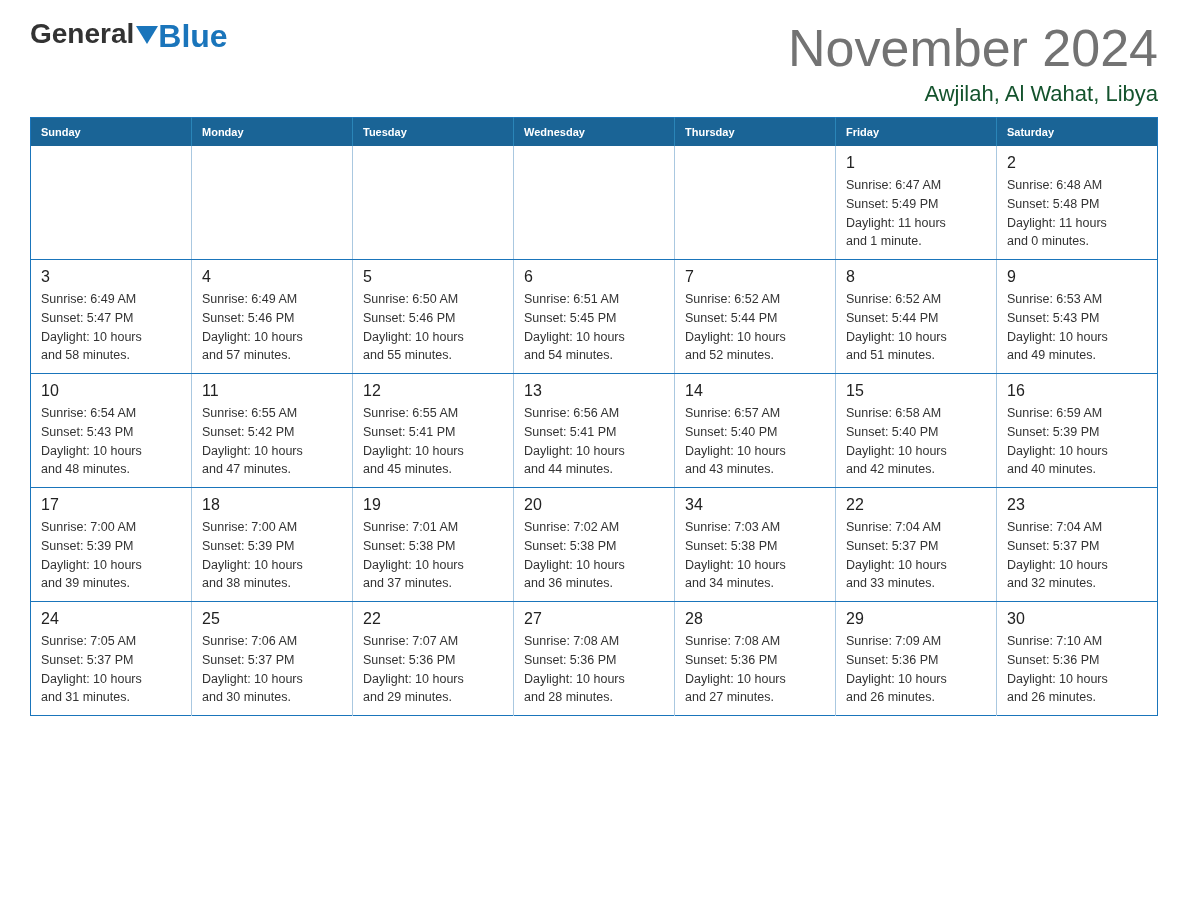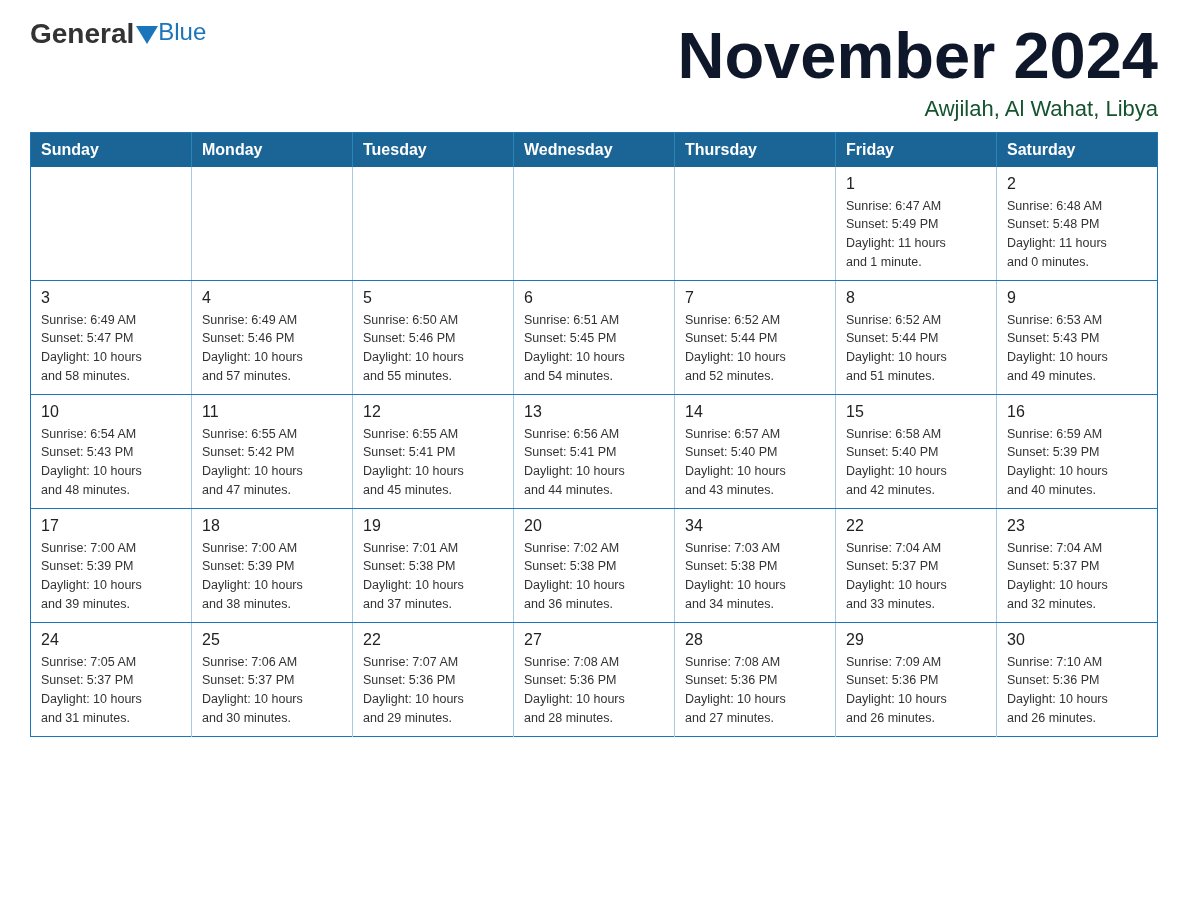--- a/index.html
+++ b/index.html
@@ -21,48 +21,48 @@
       flex-direction: row;
       align-items: flex-start;
     }
     .logo-text-general {
       font-size: 28px;
       font-weight: bold;
       color: #333;
       line-height: 1;
     }
     .logo-text-blue {
-      font-size: 24px;
-      font-weight: normal;
+      font-size: 32px;
+      font-weight: bold;
       color: #1a75bb;
       line-height: 1;
     }
     .title-block {
       text-align: right;
     }
     .month-year {
-      font-size: 65px;
-      font-weight: bold;
-      color: #0f172a;
+      font-size: 52px;
+      font-weight: normal;
+      color: #737373;
       line-height: 1.1;
     }
     .location {
       font-size: 22px;
       color: #14532d;
       margin-top: 4px;
     }
     .calendar {
       width: 100%;
       border-collapse: collapse;
       border: 1.5px solid #1a75bb;
     }
     .calendar thead tr th {
       background-color: #1a6496;
       color: #ffffff;
-      font-size: 16px;
+      font-size: 11px;
       font-weight: bold;
       padding: 8px 10px;
       text-align: left;
       border-right: 1px solid #2a85b8;
     }
     .calendar thead tr th:last-child {
       border-right: none;
     }
     .calendar tbody tr td {
       vertical-align: top;

